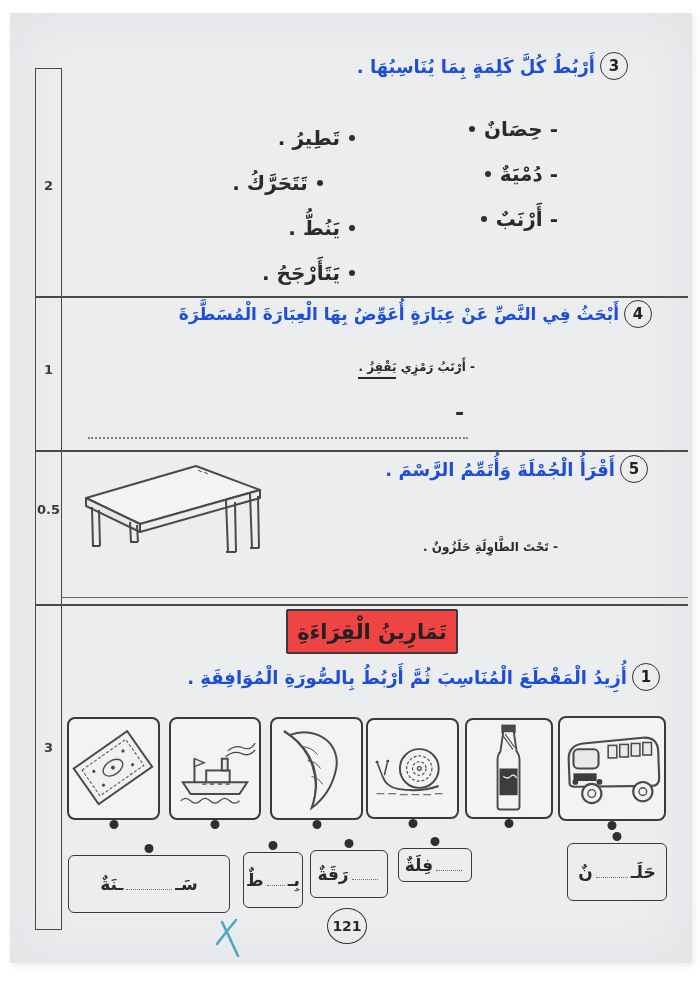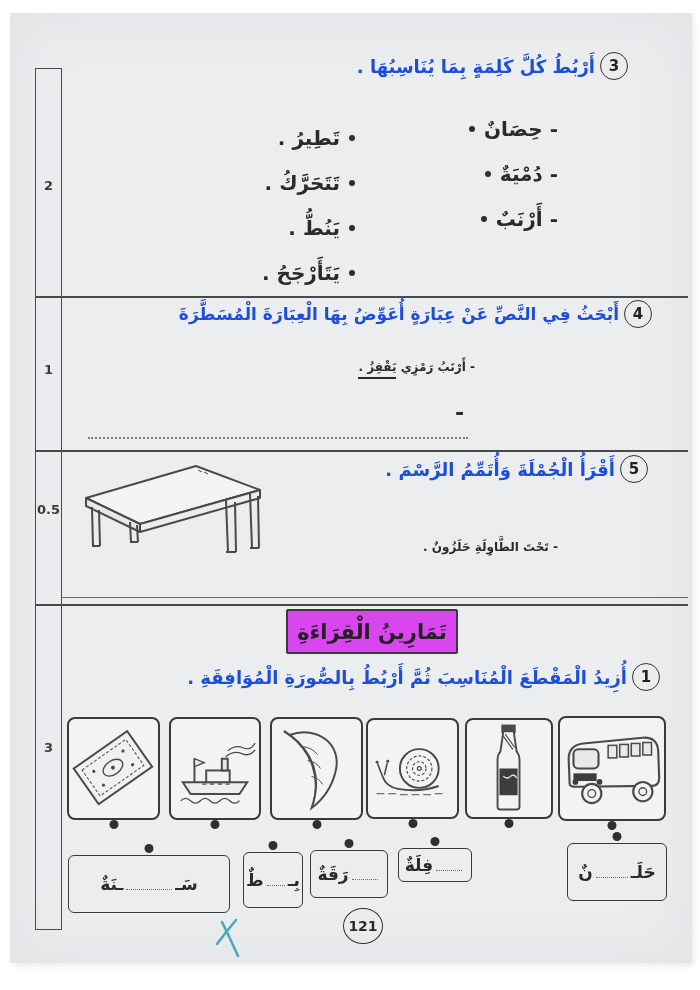--- a/index.html
+++ b/index.html
@@ -19,35 +19,35 @@
                 font-size:15px; font-weight:bold; color:#222; direction:ltr; flex:0 0 auto; background:transparent; }
   .title-row { position:absolute; display:flex; direction:rtl; align-items:center; gap:5px; }
   .title-text { font-size:18px; font-weight:bold; color:#1d4ed8; white-space:nowrap; letter-spacing:0; }
   .match-col { position:absolute; }
   .match-row { height:45px; display:flex; direction:rtl; align-items:center; gap:9px; }
   .mword { font-size:20px; font-weight:bold; color:#2a2a2a; white-space:nowrap; }
   .dot { width:6px; height:6px; border-radius:50%; background:#2f2f2f; flex:0 0 auto; }
   .sentence { position:absolute; font-size:12px; font-weight:bold; color:#2a2a2a; direction:rtl; white-space:nowrap; }
   .underlined { border-bottom:2px solid #2a2a2a; padding-bottom:3px; }
   .dotted-line { position:absolute; border-top:2px dotted #7d7d7d; height:0; }
-  .section-box { position:absolute; border:2px solid #3a3a3a; background:#d946ef;
+  .section-box { position:absolute; border:2px solid #3a3a3a; background:#ef4444;
                  display:flex; align-items:center; justify-content:center; border-radius:2px; }
   .section-box span { font-size:21px; font-weight:bold; color:#222; direction:rtl; }
   .img-box { position:absolute; border:2px solid #3a3a3a; border-radius:8px; background:#f2f3f4; }
   .img-box svg { width:100%; height:100%; display:block; }
   .conn-dot { position:absolute; width:9px; height:9px; background:#2f2f2f; border-radius:50%; left:50%; transform:translateX(-50%); }
   .img-box .conn-dot { bottom:-11px; }
   .frag-box { position:absolute; border:1.7px solid #3a3a3a; border-radius:6px; background:transparent;
               display:flex; direction:rtl; align-items:center; justify-content:center; gap:3px; padding:2px 6px; }
   .frag-box .conn-dot { top:-12px; }
   .ftext { font-size:17px; font-weight:bold; color:#2a2a2a; white-space:nowrap; }
   .blank { display:inline-block; border-bottom:1.6px dotted #6e6e6e; height:12px; flex:0 0 auto; }
   .page-circle { position:absolute; width:40px; height:36px; border:1.7px solid #333; border-radius:50%;
                  display:flex; align-items:center; justify-content:center;
-                 font-size:14px; font-weight:bold; color:#2a2a2a;margin-left:16px; }
+                 font-size:14px; font-weight:bold; color:#2a2a2a; }
   .drawing { position:absolute; }
 </style>
 </head>
 <body>
 
 <div class="canvas">
   <div class="scan"></div>
 
   <div class="margin-col"></div>
   <div class="score" style="top:178px;">2</div>
@@ -78,21 +78,21 @@
       <span class="mword">- أَرْنَبٌ</span>
       <span class="dot"></span>
     </div>
   </div>
 
   <div class="match-col" style="left:200px; top:115px; width:155px;">
     <div class="match-row" style="justify-content:flex-start;">
       <span class="dot"></span>
       <span class="mword">تَطِيرُ .</span>
     </div>
-    <div class="match-row" style="justify-content:flex-start;">
+    <div class="match-row" style="justify-content:center;">
       <span class="dot"></span>
       <span class="mword">تَتَحَرَّكُ .</span>
     </div>
     <div class="match-row" style="justify-content:flex-start;">
       <span class="dot"></span>
       <span class="mword">يَنُطُّ .</span>
     </div>
     <div class="match-row" style="justify-content:flex-start;">
       <span class="dot"></span>
       <span class="mword">يَتَأَرْجَحُ .</span>

